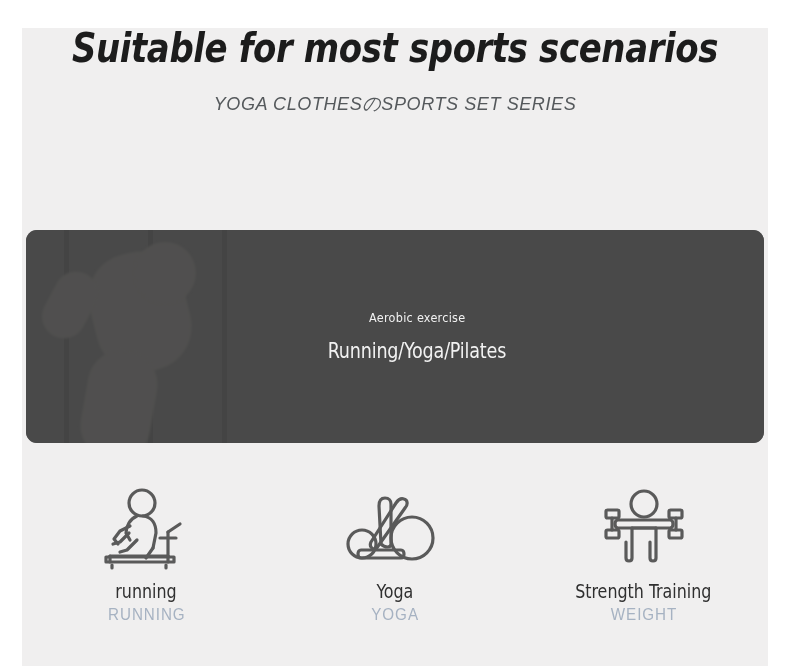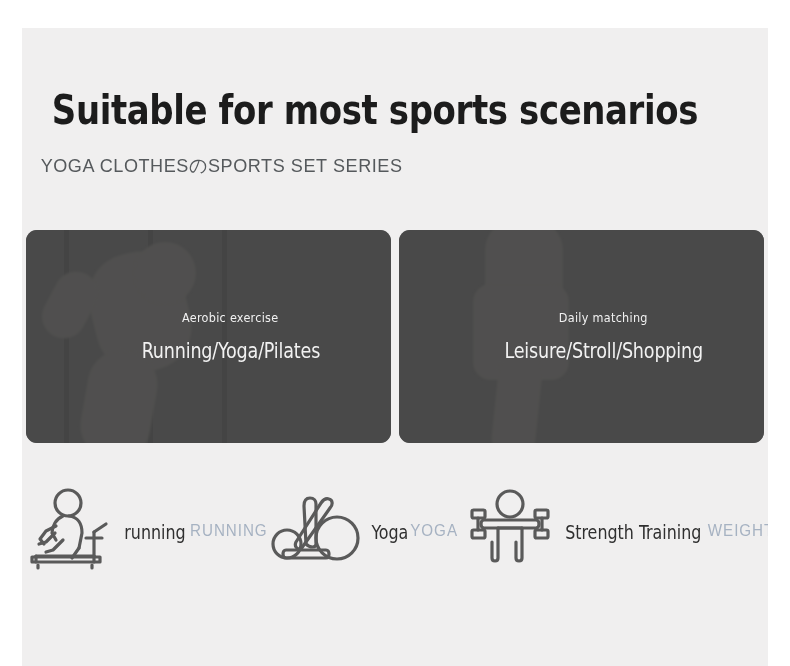--- a/index.html
+++ b/index.html
@@ -19,22 +19,22 @@
     left: 22px;
     top: 28px;
     width: 746px;
     height: 638px;
     background: #f0efef;
     overflow: hidden;
   }
 
   
   .header {
-    text-align: left;
-    padding-top: 62px;
+    text-align: center;
+    font-style: italic;
   }
   .title {
     font-family: "Liberation Sans Narrow", "DejaVu Sans Condensed", "Liberation Sans", sans-serif;
     font-size: 41px;
     font-weight: bold;
     color: #1c1c1c;
     letter-spacing: -0.4px;
     line-height: 1;
     transform: scaleX(0.92);
     white-space: nowrap;
@@ -130,21 +130,21 @@
   .icons {
     position: absolute;
     left: 0;
     top: 455px;
     width: 746px;
     display: flex;
   }
   .icon-cell {
     flex: 1 1 0;
     display: flex;
-    flex-direction: row;
+    flex-direction: column;
     align-items: center;
   }
   .icon-art {
     height: 92px;
     display: flex;
     align-items: center;
     justify-content: center;
   }
   .icon-art svg { display: block; }
   .icon-label {
@@ -191,32 +191,20 @@
         <div class="ph" style="left:22px;top:40px;width:44px;height:70px;border-radius:22px;transform:rotate(28deg);"></div>
       </div>
       <div class="card-scrim"></div>
       <div class="card-text">
         <div class="card-kicker">Aerobic exercise</div>
         <div class="card-main">Running/Yoga/Pilates</div>
       </div>
     </div>
 
 
-    <div class="card">
-      <div class="card-photo">
-        <div class="ph" style="left:86px;top:-10px;width:78px;height:96px;border-radius:30px;"></div>
-        <div class="ph" style="left:74px;top:54px;width:96px;height:96px;border-radius:18px;"></div>
-        <div class="ph" style="left:96px;top:120px;width:44px;height:110px;border-radius:22px;transform:rotate(6deg);"></div>
-      </div>
-      <div class="card-scrim"></div>
-      <div class="card-text">
-        <div class="card-kicker">Daily matching</div>
-        <div class="card-main">Leisure/Stroll/Shopping</div>
-      </div>
-    </div>
 
   </div>
 
   <div class="icons">
 
     <div class="icon-cell">
       <div class="icon-art">
         <svg width="100" height="86" viewBox="0 0 100 86" fill="none" stroke="#5a5a5a" stroke-width="3.2" stroke-linecap="round" stroke-linejoin="round">
           <circle cx="46" cy="17" r="13"></circle>
           <path d="M41 30 C34 33 30 40 30 47 L34 54"></path>

